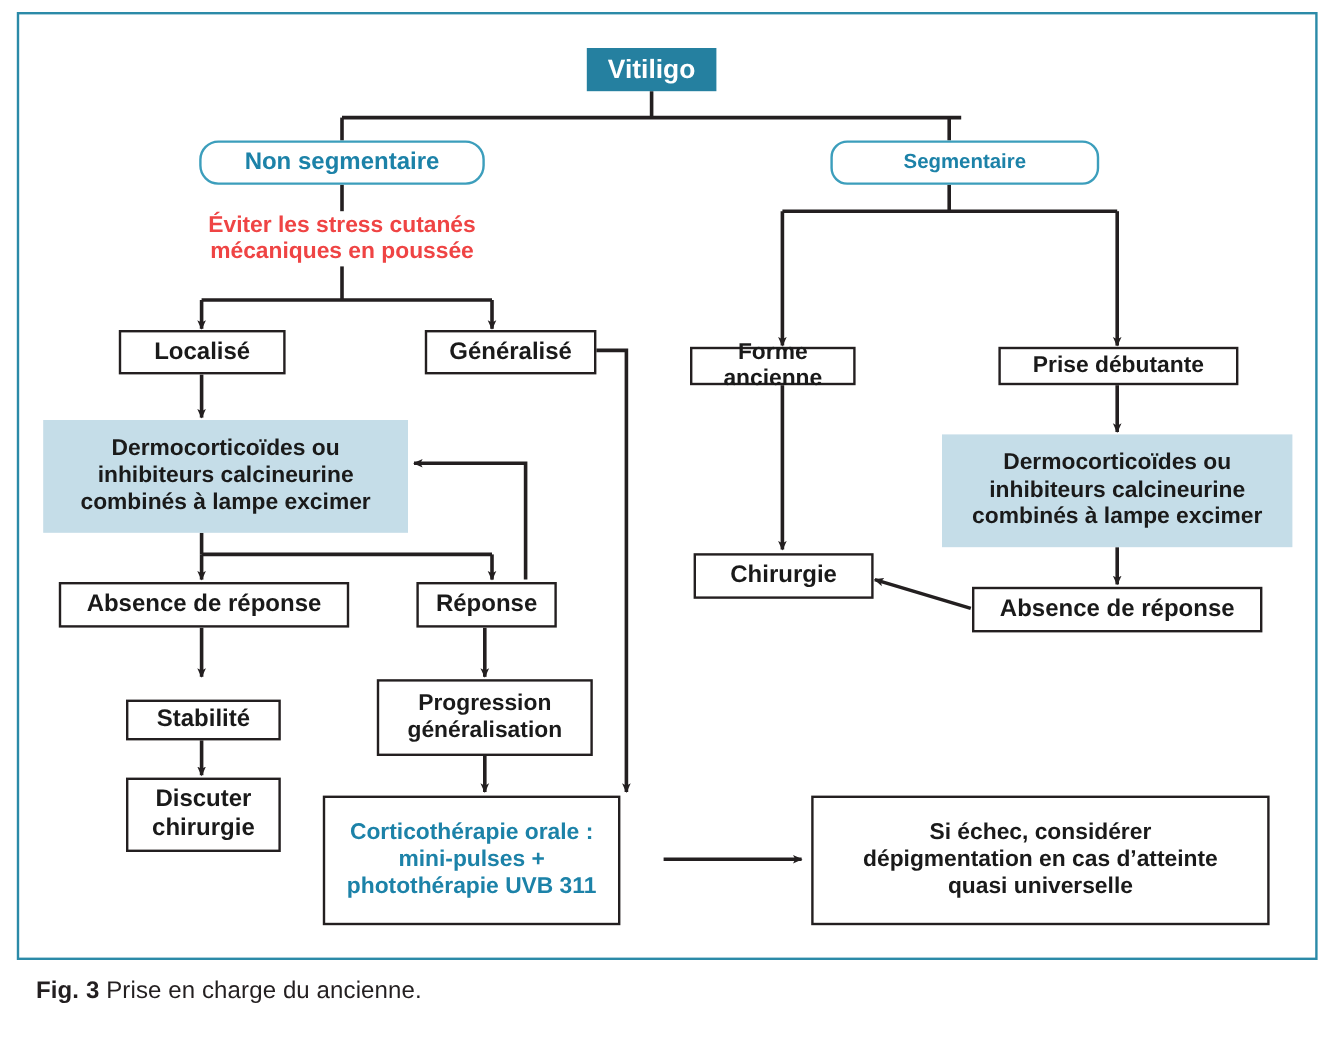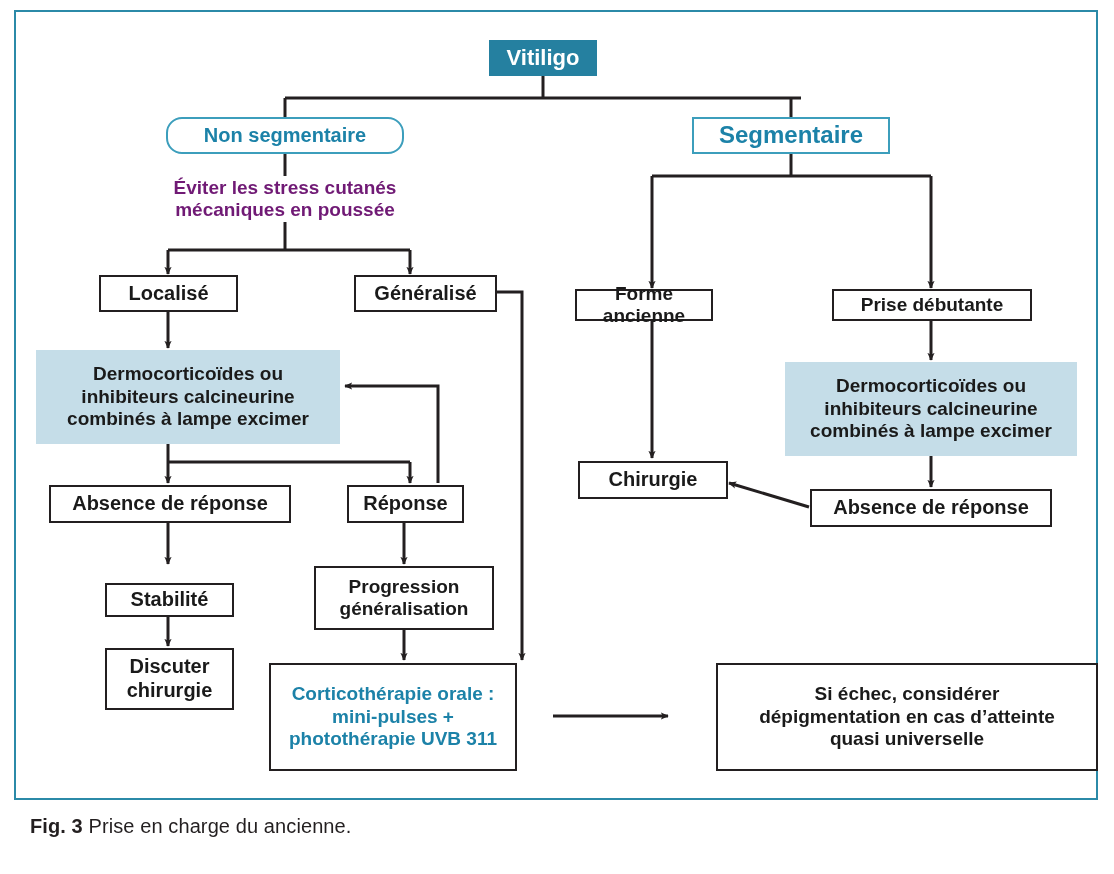--- a/index.html
+++ b/index.html
@@ -67,21 +67,21 @@
   }
   .node.teal-text {
     border: 2px solid #231f20;
     color: #1c82a8;
     background: #ffffff;
   }
   .node.bare {
     border: none;
     background: transparent;
     font-weight: bold;
-    color: #701a75;
+    color: #ef4444;
     text-align: right;
   }
   .caption {
     position: absolute;
     left: 30px;
     top: 815px;
     font-size: 20px;
     color: #231f20;
     letter-spacing: 0.1px;
   }
@@ -156,21 +156,21 @@
   </svg>
 
   <div class="node teal-fill" style="left:489px; top:40px; width:108px; height:36px; font-size:22px;">
     <span>Vitiligo</span>
   </div>
 
   <div class="node teal-outline" style="left:166px; top:117px; width:238px; height:37px; font-size:20px;border-radius:16px;">
     <span>Non segmentaire</span>
   </div>
 
-  <div class="node teal-outline" style="left:692px; top:117px; width:198px; height:37px; font-size:24px;">
+  <div class="node teal-outline" style="left:692px; top:117px; width:224px; height:37px; font-size:17px;border-radius:14px;">
     <span>Segmentaire</span>
   </div>
 
   <div class="node bare" style="left:145px; top:174px; width:280px; height:50px; font-size:19px; flex-direction:column;">
     <span>Éviter les stress cutanés</span>
     <span>mécaniques en poussée</span>
   </div>
 
   <div class="node plain" style="left:99px; top:275px; width:139px; height:37px; font-size:20px;">
     <span>Localisé</span>
@@ -229,21 +229,21 @@
   </div>
 
   <div class="node plain" style="left:578px; top:461px; width:150px; height:38px; font-size:20px;">
     <span>Chirurgie</span>
   </div>
 
   <div class="node plain" style="left:810px; top:489px; width:242px; height:38px; font-size:20px;">
     <span>Absence de réponse</span>
   </div>
 
-  <div class="node plain" style="left:676px; top:663px; width:382px; height:108px; font-size:19px; flex-direction:column;margin-left:40px;">
+  <div class="node plain" style="left:676px; top:663px; width:382px; height:108px; font-size:19px; flex-direction:column;">
     <span>Si échec, considérer</span>
     <span>dépigmentation en cas d’atteinte</span>
     <span>quasi universelle</span>
   </div>
 
   <div class="caption">
     <span class="fig">Fig. 3</span>
     <span class="txt">Prise en charge du ancienne.</span>
   </div>
 

